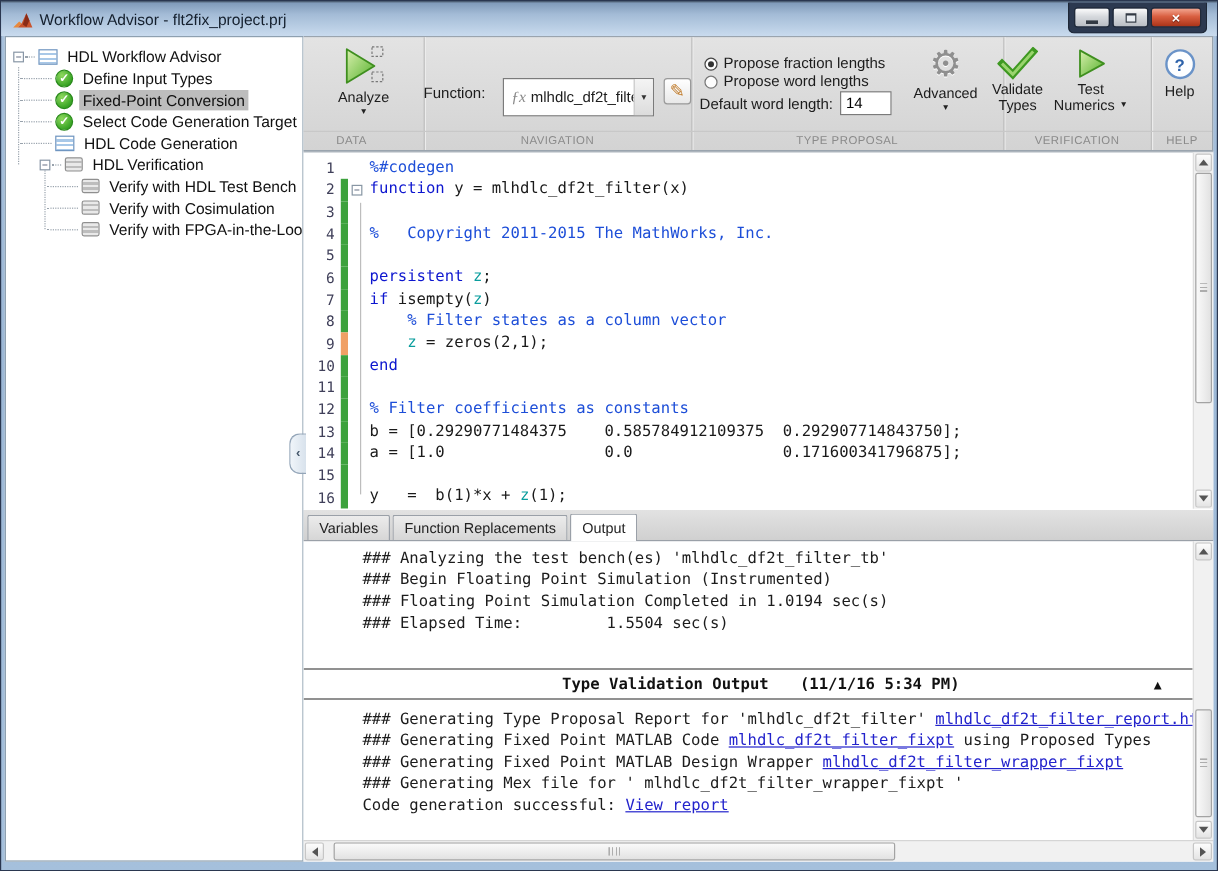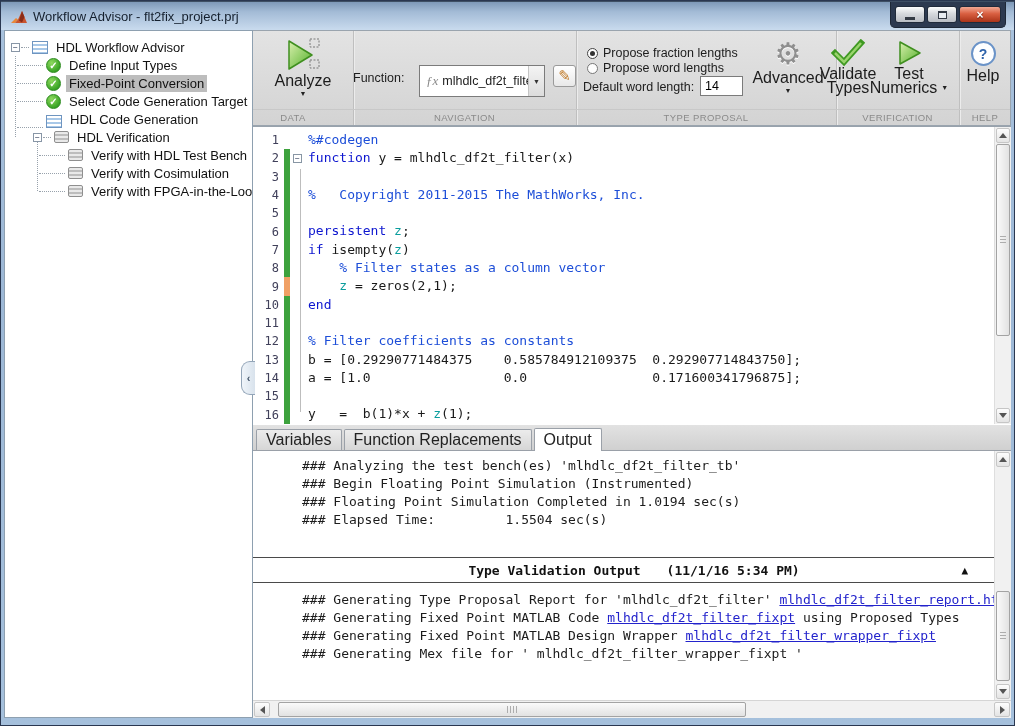--- a/index.html
+++ b/index.html
@@ -45,21 +45,21 @@
   
   .toolbar{position:absolute;left:0;top:0;width:758px;height:96px;
     background:linear-gradient(180deg,#e3e3e3,#d8d8d8 70%,#d3d3d3);
     border:1px solid #9aa4ae;border-left:none;font-size:12.5px;color:#1c1c1c;}
   .tb-div{position:absolute;top:0;bottom:0;width:1px;background:#bfbfbf;box-shadow:1px 0 0 #ececec;}
   .tb-labels{position:absolute;left:0;right:0;bottom:0;height:16px;border-top:1px solid #c8c8c8;}
   .tb-sec-label{position:absolute;top:0;height:16px;line-height:16px;text-align:center;
     font-size:9.5px;color:#8a8a8a;letter-spacing:.4px;}
   .tool-btn{position:absolute;display:flex;flex-direction:column;align-items:center;cursor:default;}
   .dd{font-size:7px;color:#222;line-height:8px;margin-top:2px;}
-  .tb-label{font-size:16px;color:#1c1c1c;line-height:14px;}
+  .tb-label{font-size:12px;color:#1c1c1c;line-height:14px;}
   .analyze{left:16px;top:5px;width:68px;}
   .fn-label{position:absolute;left:100px;top:40px;}
   .combo{position:absolute;left:166px;top:34px;width:126px;height:32px;background:#fff;
     border:1px solid #7b7b7b;display:flex;align-items:center;}
   .combo-fx{font-family:"Liberation Serif",serif;font-style:italic;color:#8a8a8a;font-size:13px;
     margin:0 4px 0 6px;}
   .combo-text{flex:1;font-size:12.5px;white-space:nowrap;overflow:hidden;}
   .combo-arrow{width:16px;align-self:stretch;display:flex;align-items:center;justify-content:center;
     font-size:7px;color:#333;border-left:1px solid #c5c5c5;background:linear-gradient(#f4f4f4,#dcdcdc);}
   .pencil-btn{position:absolute;left:300px;top:34px;width:23px;height:22px;border:1px solid #9a9a9a;
@@ -107,21 +107,21 @@
   .tri-left{width:0;height:0;border-top:4px solid transparent;border-bottom:4px solid transparent;border-right:5px solid #555;}
   .tri-right{width:0;height:0;border-top:4px solid transparent;border-bottom:4px solid transparent;border-left:5px solid #555;}
   .sb-thumb{position:absolute;left:1px;right:1px;border:1px solid #a3a3a3;border-radius:2px;
     background:linear-gradient(90deg,#fafafa,#e2e2e2);}
   .sb-thumb::after{content:"";position:absolute;left:3px;right:3px;top:50%;height:8px;margin-top:-4px;
     background:repeating-linear-gradient(180deg,#adadad 0 1px,transparent 1px 3px);}
   
   .tabbar{position:absolute;left:0;top:394px;width:758px;height:26px;
     background:linear-gradient(#e2e2e2,#d0d0d0);border-top:1px solid #ffffff;
     display:flex;align-items:flex-end;padding-left:3px;gap:2px;}
-  .tab{height:21px;padding:0 9px;font-size:16px;color:#222;display:flex;align-items:center;
+  .tab{height:21px;padding:0 9px;font-size:12px;color:#222;display:flex;align-items:center;
     background:linear-gradient(#ececec,#d6d6d6);border:1px solid #9aa0a8;border-bottom:none;
     border-radius:2px 2px 0 0;position:relative;}
   .tab.active{background:#fff;height:23px;z-index:3;margin-bottom:-1px;}
   
   .output{position:absolute;left:0;top:420px;width:758px;height:250px;background:#fff;border-top:1px solid #9aa0a8;}
   .console{position:absolute;left:0;top:0;right:17px;bottom:0;overflow:hidden;padding:6px 0 0 9px;}
   .cline{font:13px/18px "DejaVu Sans Mono",monospace;white-space:pre;color:#1c1c1c;margin-left:40px;}
   .clink{color:#2323cc;text-decoration:underline;cursor:pointer;}
   .cheader{margin:10px 0 8px -9px;padding-left:21px;border-top:1px solid #4a4a4a;border-bottom:1px solid #4a4a4a;
     height:26px;display:flex;align-items:center;font:bold 13px "DejaVu Sans Mono",monospace;color:#111;position:relative;justify-content:center;}
@@ -185,21 +185,21 @@
         <div class="trow sel" style="padding-left: 40px;">
           <div class="stub long"></div>
           <div class="ti ti-check">✓</div>
           <div class="tlabel">Fixed-Point Conversion</div>
         </div>
         <div class="trow" style="padding-left: 40px;">
           <div class="stub long"></div>
           <div class="ti ti-check">✓</div>
           <div class="tlabel">Select Code Generation Target</div>
         </div>
-        <div class="trow" style="padding-left: 40px; align-items: flex-end;">
+        <div class="trow" style="padding-left: 40px;">
           <div class="stub long"></div>
           <div class="ti ti-list"></div>
           <div class="tlabel">HDL Code Generation</div>
         </div>
         <div class="trow" style="padding-left: 28px;">
           <div class="exp">−</div>
           <div class="stub"></div>
           <div class="ti ti-box"></div>
           <div class="tlabel">HDL Verification</div>
         </div>
@@ -448,20 +448,21 @@
           <div class="cline">&nbsp;</div>
           <div class="cheader">
             <span>Type Validation Output</span>
             <span class="ts">(11/1/16 5:34 PM)</span>
             <span class="ch-collapse">▲</span>
           </div>
           <div class="cline"><span>### Generating Type Proposal Report for 'mlhdlc_df2t_filter' </span><span class="clink">mlhdlc_df2t_filter_report.htm</span></div>
           <div class="cline"><span>### Generating Fixed Point MATLAB Code </span><span class="clink">mlhdlc_df2t_filter_fixpt</span><span> using Proposed Types</span></div>
           <div class="cline"><span>### Generating Fixed Point MATLAB Design Wrapper </span><span class="clink">mlhdlc_df2t_filter_wrapper_fixpt</span></div>
           <div class="cline"><span>### Generating Mex file for ' mlhdlc_df2t_filter_wrapper_fixpt '</span></div>
+          <div class="cline"><span>Code generation successful: </span><span class="clink">View report</span></div>
         </div>
       <div class="vscroll">
         <div class="sb-btn sb-top">
             <span class="tri-up"></span>
           </div>
         <div class="sb-thumb" style="top:140px;height:90px;"></div>
         <div class="sb-btn sb-bottom">
             <span class="tri-down"></span>
           </div>
       </div>

